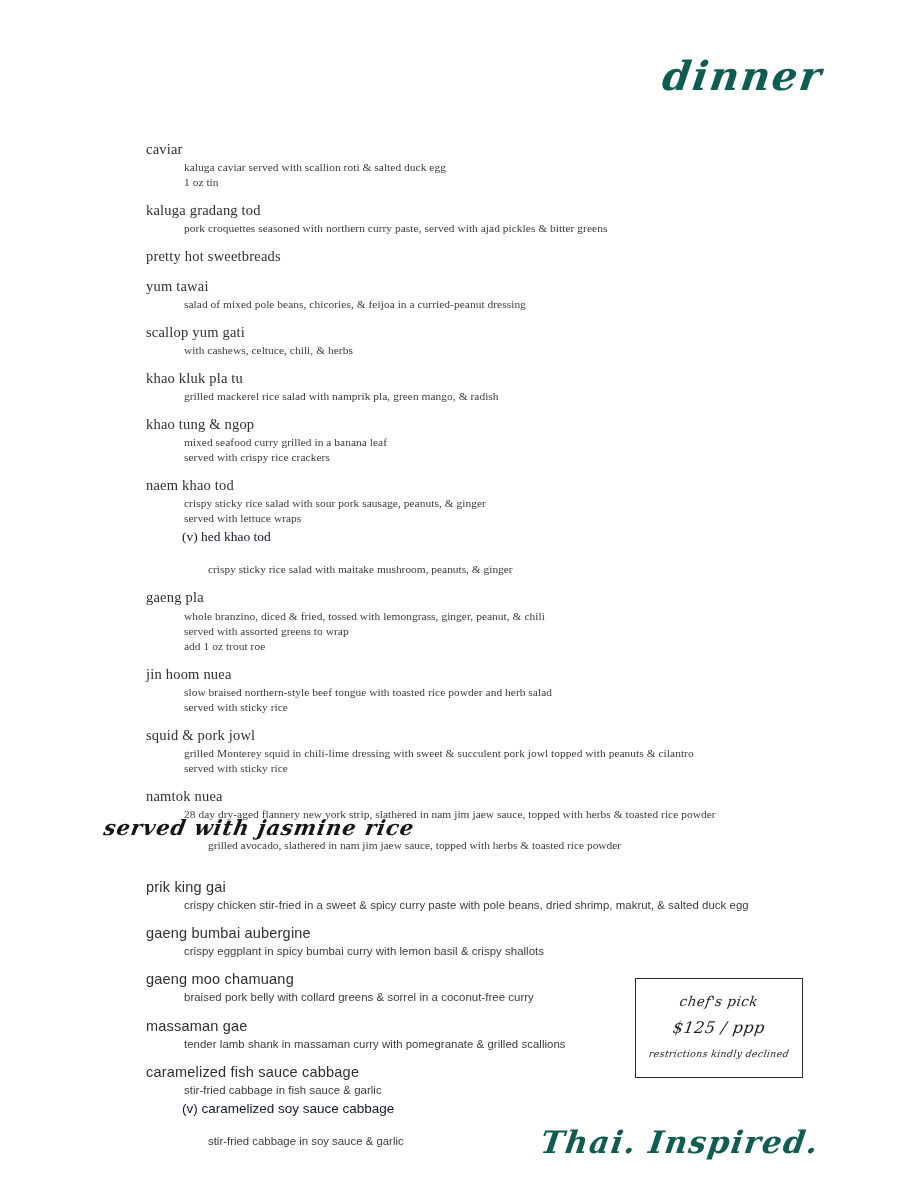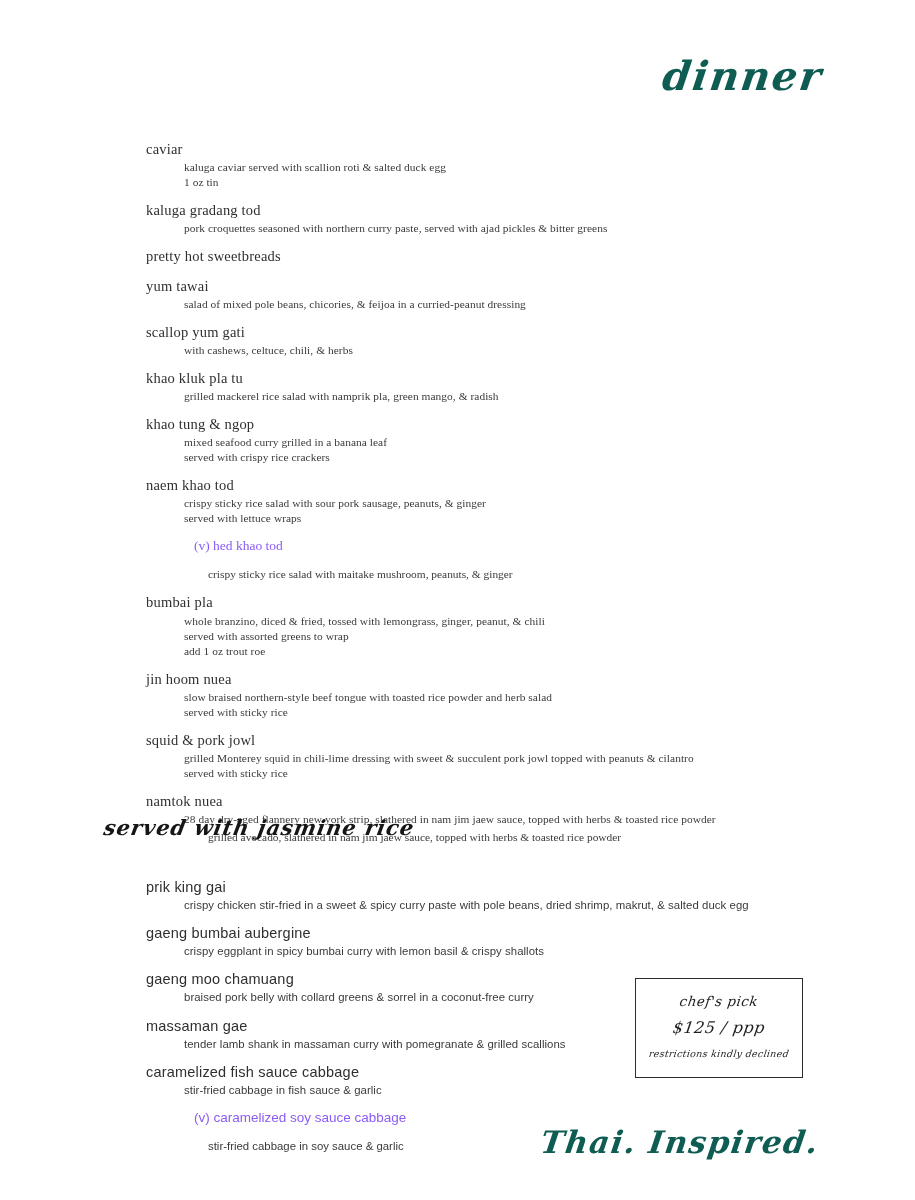--- a/index.html
+++ b/index.html
@@ -61,29 +61,29 @@
     line-height: 1.32;
     margin: 0 0 0 14px;
     letter-spacing: .05px;
     padding-left: 24px;
   }
   .sub-item {
     margin: 3px 0 0 36px;
   }
   .sub-item .sub-name {
     font-size: 13.5px;
-    color: #8b5cf6;
+    color: #0f172a;
     line-height: 1.25;
-    margin: 12px;
+    margin: 0;
   }
   .sub-item .sub-desc {
     font-size: 11.4px;
     color: #3a3a3a;
     line-height: 1.32;
-    margin: 1px 0 0 26px;
+    margin: 16px 0 0 26px;
   }
 
   
   .section-script {
     position: absolute;
     left: 104px;
     top: 815px;
     font-family: "DejaVu Serif", serif;
     font-style: italic;
     font-weight: bold;
@@ -189,21 +189,21 @@
       <div class="menu-item">
         <div class="item-name">naem khao tod</div>
         <div class="item-desc">crispy sticky rice salad with sour pork sausage, peanuts, &amp; ginger</div>
         <div class="item-desc">served with lettuce wraps</div>
         <div class="sub-item">
           <div class="sub-name">(v) hed khao tod</div>
           <div class="sub-desc">crispy sticky rice salad with maitake mushroom, peanuts, &amp; ginger</div>
         </div>
       </div>
       <div class="menu-item">
-        <div class="item-name">bumbai pla</div>
+        <div class="item-name">gaeng pla</div>
         <div class="item-desc">whole branzino, diced &amp; fried, tossed with lemongrass, ginger, peanut, &amp; chili</div>
         <div class="item-desc">served with assorted greens to wrap</div>
         <div class="item-desc">add 1 oz trout roe</div>
       </div>
       <div class="menu-item">
         <div class="item-name">jin hoom nuea</div>
         <div class="item-desc">slow braised northern-style beef tongue with toasted rice powder and herb salad</div>
         <div class="item-desc">served with sticky rice</div>
       </div>
       <div class="menu-item">

